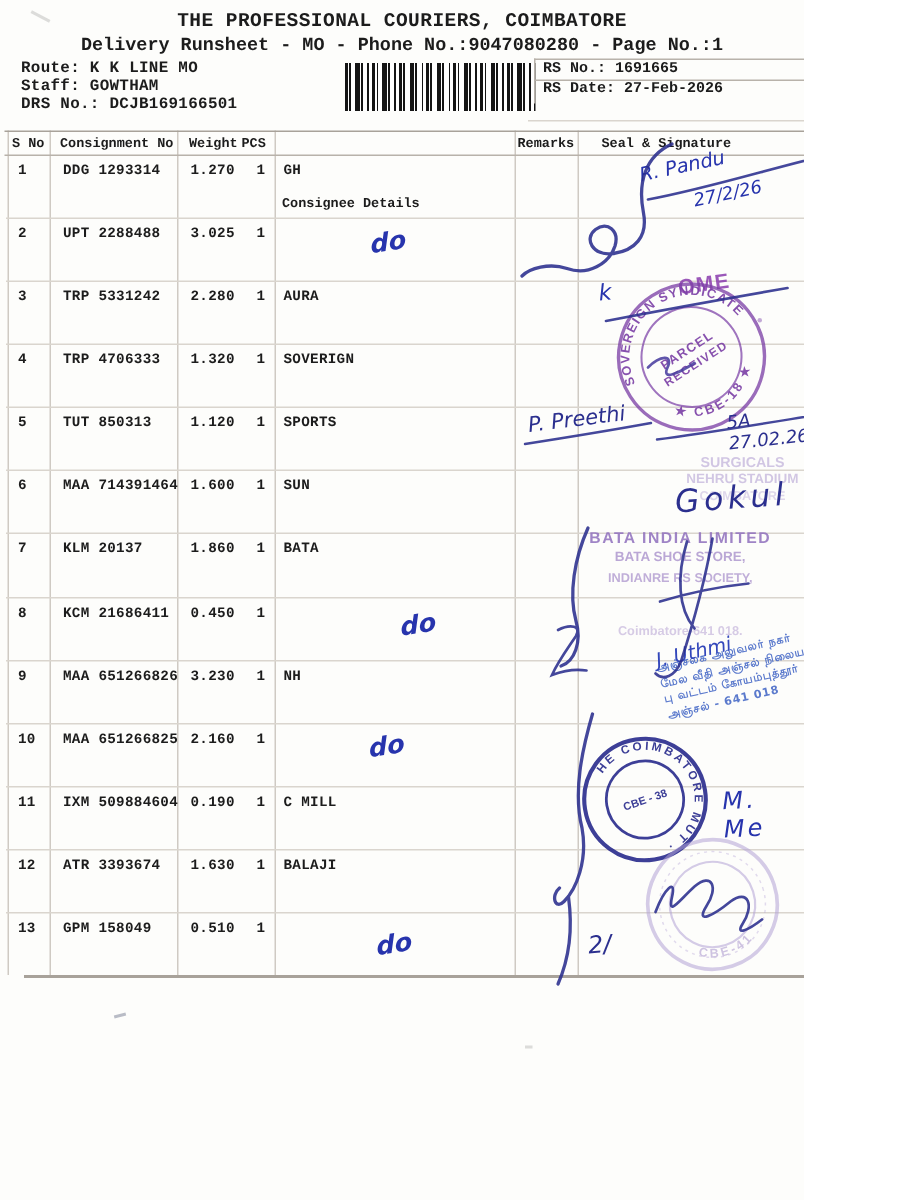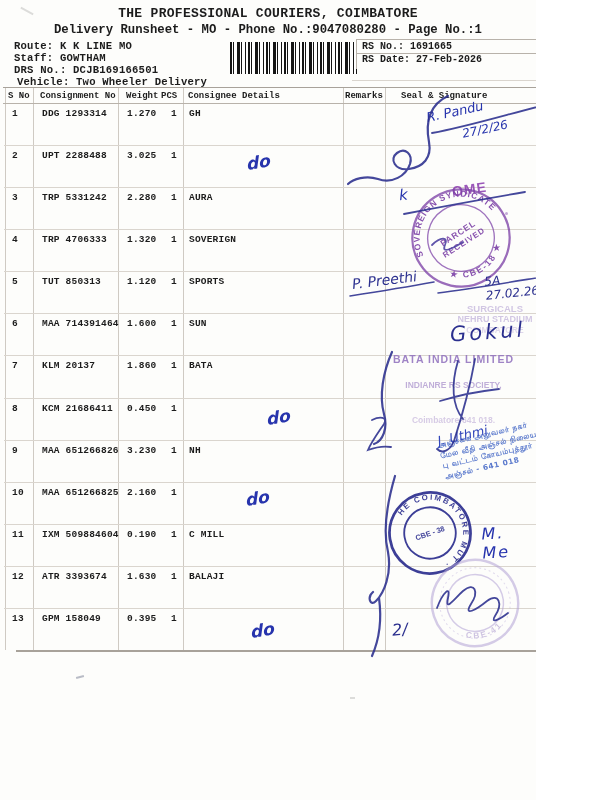--- a/index.html
+++ b/index.html
@@ -43,36 +43,35 @@
 </head>
 <body>
 
 <div class="page">
 
   <div class="abs title">THE PROFESSIONAL COURIERS, COIMBATORE</div>
   <div class="abs subtitle">Delivery Runsheet - MO - Phone No.:9047080280 - Page No.:1</div>
   <div class="abs info" style="left:14px;top:40px;">Route: K K LINE MO</div>
   <div class="abs info" style="left:14px;top:52px;">Staff: GOWTHAM</div>
   <div class="abs info" style="left:14px;top:64px;">DRS No.: DCJB169166501</div>
-  <div class="abs info" style="left:17px;top:76px;">Vehicle: Two Wheeler Delivery</div>
 
   <div class="abs barcode"></div>
 
   <div class="abs" style="left:356px;top:39px;width:1px;height:30px;background:#b8b2aa;"></div>
   <div class="abs hline mid" style="left:356px;top:39px;width:242px;"></div>
   <div class="abs hline mid" style="left:356px;top:53px;width:242px;"></div>
   <div class="abs hline" style="left:352px;top:80px;width:246px;"></div>
   <div class="abs rs" style="left:362px;top:41px;">RS No.: 1691665</div>
   <div class="abs rs" style="left:362px;top:54px;">RS Date: 27-Feb-2026</div>
 
   <div class="abs colhead" style="left:8px;">S No</div>
   <div class="abs colhead" style="left:40px;">Consignment No</div>
   <div class="abs colhead" style="left:126px;">Weight</div>
   <div class="abs colhead" style="left:161px;">PCS</div>
-  <div class="abs colhead" style="left:188px;">Consignee Details</div>
+  <div class="abs colhead" style="left:188px;margin-top:40px;">Consignee Details</div>
   <div class="abs colhead" style="left:345px;">Remarks</div>
   <div class="abs colhead" style="left:401px;">Seal &amp; Signature</div>
 
   <div id="grid-layer">
       <div class="vline" style="left: 5px; top: 87px; height: 563px;"></div>
       <div class="vline" style="left: 33px; top: 87px; height: 563px;"></div>
       <div class="vline" style="left: 118px; top: 87px; height: 563px;"></div>
       <div class="vline" style="left: 183px; top: 87px; height: 563px;"></div>
       <div class="vline" style="left: 343px; top: 87px; height: 563px;"></div>
       <div class="vline" style="left: 385px; top: 87px; height: 563px;"></div>
@@ -149,35 +148,36 @@
       <div class="cell" style="left: 127px; top: 528.8px;">0.190</div>
       <div class="cell" style="left: 171px; top: 528.8px;">1</div>
       <div class="cell" style="left: 189px; top: 528.8px;">C MILL</div>
       <div class="cell" style="left: 12px; top: 570.88px;">12</div>
       <div class="cell" style="left: 42px; top: 570.88px;">ATR 3393674</div>
       <div class="cell" style="left: 127px; top: 570.88px;">1.630</div>
       <div class="cell" style="left: 171px; top: 570.88px;">1</div>
       <div class="cell" style="left: 189px; top: 570.88px;">BALAJI</div>
       <div class="cell" style="left: 12px; top: 612.96px;">13</div>
       <div class="cell" style="left: 42px; top: 612.96px;">GPM 158049</div>
-      <div class="cell" style="left: 127px; top: 612.96px;">0.395</div>
+      <div class="cell" style="left: 127px; top: 612.96px;">0.510</div>
       <div class="cell" style="left: 171px; top: 612.96px;">1</div>
       <div class="cell" style="left: 189px; top: 612.96px;"></div>
     </div>
 
   <div class="abs ink ditto" style="left:247px;top:152px;">do</div>
   <div class="abs ink ditto" style="left:267px;top:407px;">do</div>
   <div class="abs ink ditto" style="left:246px;top:488px;">do</div>
   <div class="abs ink ditto" style="left:251px;top:620px;">do</div>
 
   <div class="abs stampline surg" style="top:303px;font-size:9.5px;opacity:.5;">SURGICALS</div>
   <div class="abs stampline surg" style="top:314px;font-size:9px;opacity:.5;">NEHRU STADIUM</div>
   <div class="abs stampline surg" style="top:325px;font-size:8.5px;opacity:.35;">COIMBATORE</div>
 
   <div class="abs stampline bata" style="top:353px;font-size:10.5px;letter-spacing:1px;opacity:.85;">BATA INDIA LIMITED</div>
+  <div class="abs stampline bata" style="top:366px;font-size:9px;opacity:.6;">BATA SHOE STORE,</div>
   <div class="abs stampline bata" style="top:380px;font-size:8.5px;opacity:.55;">INDIANRE RS SOCIETY,</div>
   <div class="abs stampline bata" style="top:415px;font-size:8.5px;opacity:.35;">Coimbatore-641 018.</div>
 
   <div class="abs tamil">
     <div>அஞ்சலக அலுவலர் நகர்</div>
     <div>மேல வீதி அஞ்சல் நிலையம்</div>
     <div>பு வட்டம் கோயம்புத்தூர்</div>
     <div>அஞ்சல் - 641 018</div>
   </div>
 

